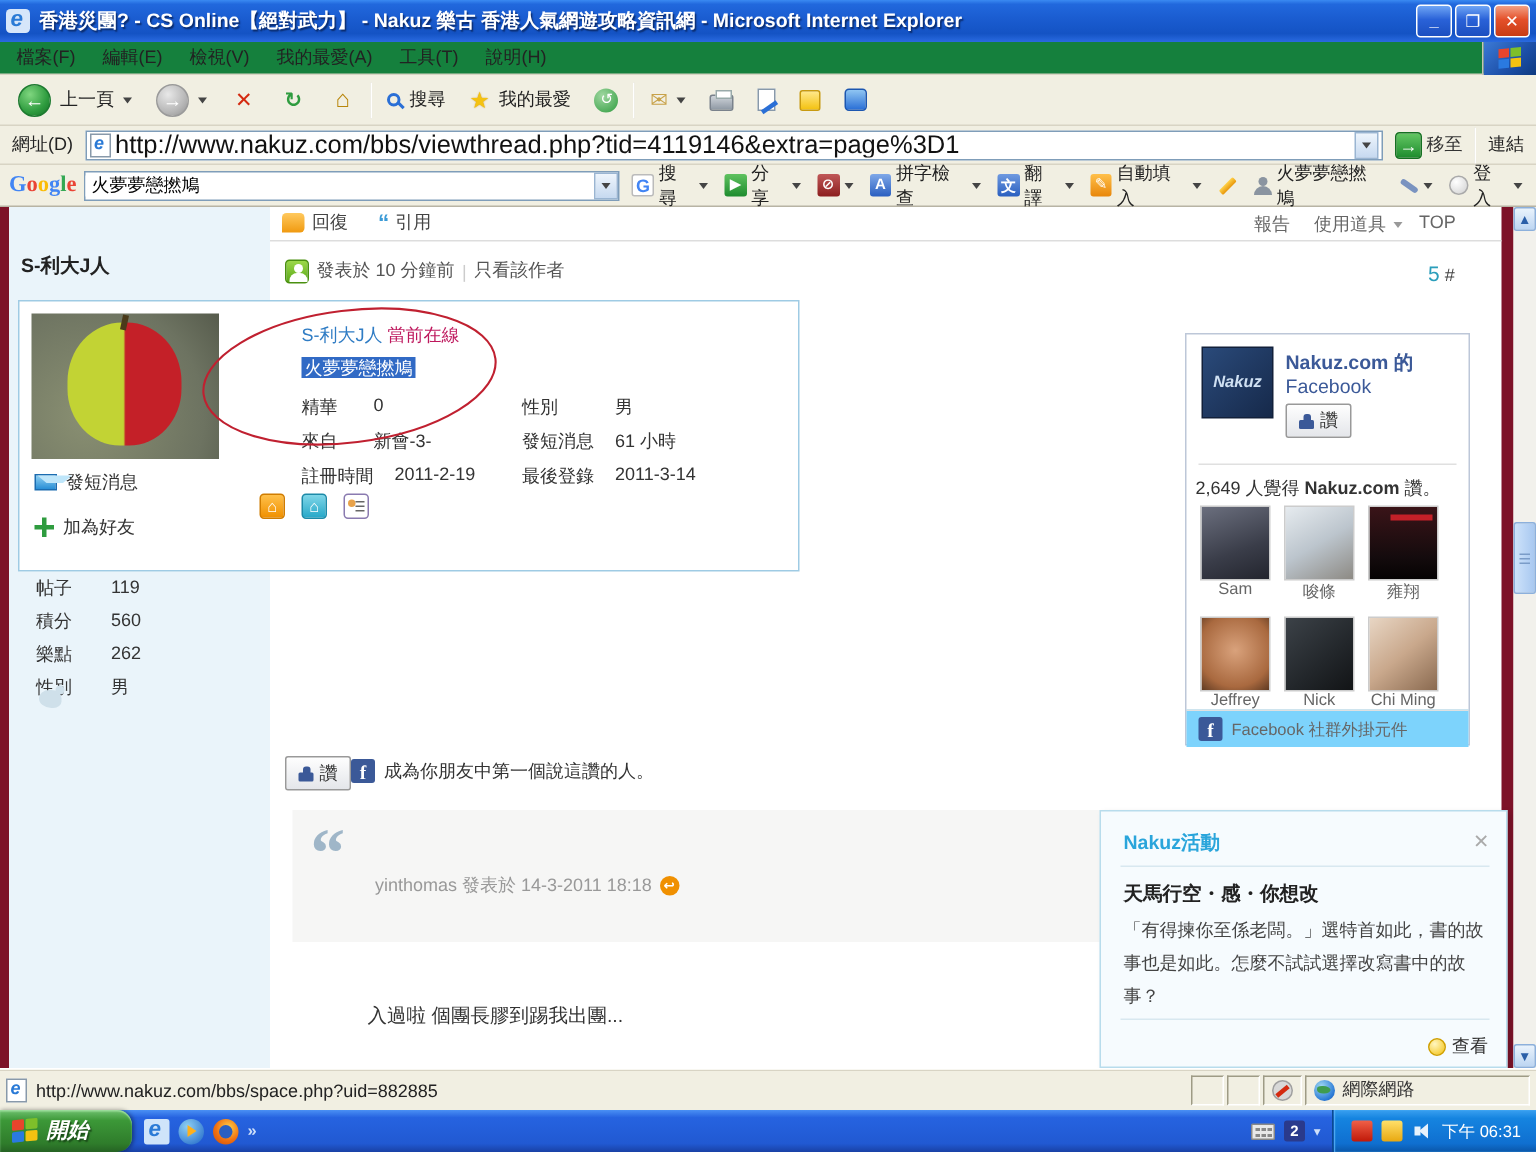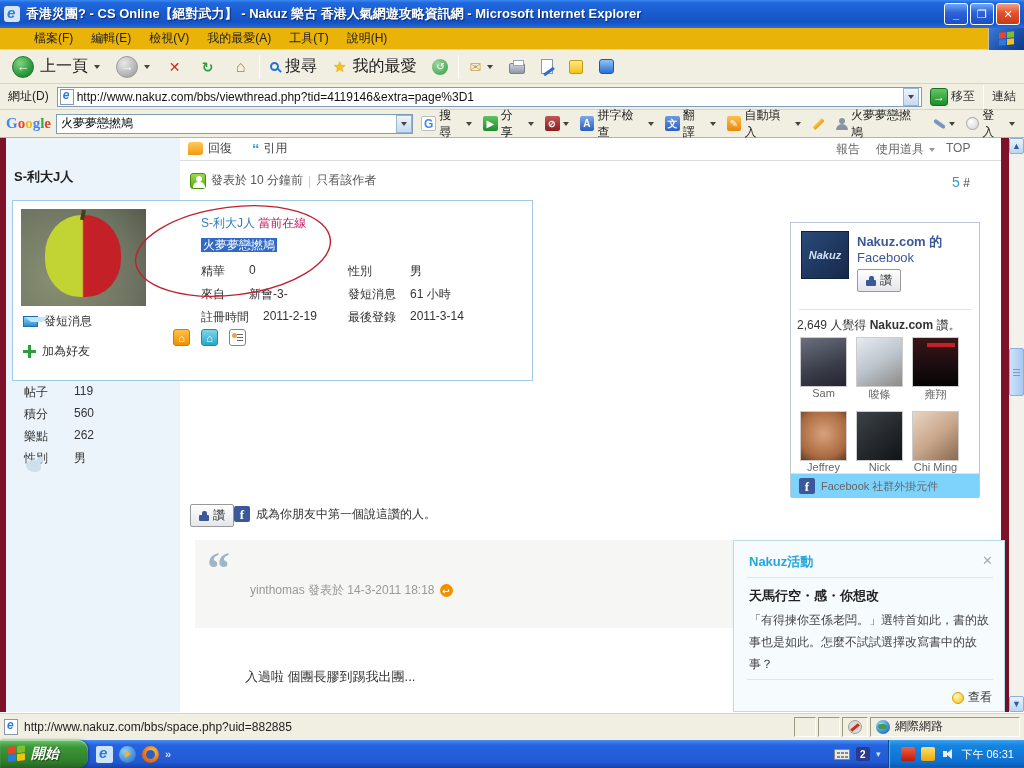--- a/index.html
+++ b/index.html
@@ -17,40 +17,40 @@
   .winbtn { width:24px; height:22px; border-radius:3px; margin-left:2px;
     border:1px solid #fff; display:flex; align-items:center; justify-content:center;
     color:#fff; font-weight:bold; font-size:11px;
     background:linear-gradient(180deg,#6ea5f5,#2a62d8 45%,#1b4fc0); }
   .winbtn.close { background:linear-gradient(180deg,#f2a083,#e4502a 45%,#c83c14); }
   .ie-ico { width:16px; height:16px; border-radius:3px; background:#d6e6fa; position:relative; }
   .ie-ico::before { content:"e"; position:absolute; left:3px; top:-2px; color:#2a7ad6;
     font-weight:bold; font-style:italic; font-size:15px; }
 
   
-  #menubar { left:0; top:28px; width:1024px; height:22px; background:#eab308;
-    border-bottom:1px solid #d8d4c4; display:flex; align-items:center; padding-left:25px; }
+  #menubar { left:0; top:28px; width:1024px; height:22px; background:#15803d;
+    border-bottom:1px solid #d8d4c4; display:flex; align-items:center; padding-left:2px; }
   .menu-item { padding:2px 9px; color:#222; }
   #winlogo { right:0; top:28px; width:36px; height:22px;
     background:linear-gradient(135deg,#3c7ad6,#1c4fa8 60%,#0e3a80); border-left:1px solid #c8c4b4; }
   .flag { position:absolute; left:10px; top:4px; width:16px; height:14px; transform:skewY(-6deg);
     display:grid; grid-template-columns:7px 7px; grid-template-rows:6px 6px; gap:1px; }
   .flag i:nth-child(1){background:#e8452c;} .flag i:nth-child(2){background:#7ebf2a;}
   .flag i:nth-child(3){background:#2a7ae0;} .flag i:nth-child(4){background:#f4c211;}
 
   
   #toolbar { left:0; top:50px; width:1024px; height:34px; background:#f1efe2;
     border-bottom:1px solid #d8d4c4; display:flex; align-items:center; padding-left:6px; gap:4px; }
   .tb-group { display:flex; align-items:center; gap:6px; padding:0 6px; }
   .vsep { width:1px; height:24px; background:#cdc9b8; border-right:1px solid #fff; }
   .navball { width:22px; height:22px; border-radius:50%; display:flex; align-items:center;
     justify-content:center; color:#fff; font-weight:bold; font-size:13px;
     background:radial-gradient(circle at 35% 30%,#7fd67f,#2f9c3f 60%,#147026); border:1px solid #1d7a30;}
   .navball.gray { background:radial-gradient(circle at 35% 30%,#e8e8e8,#b8b8b8 60%,#909090); border-color:#9a9a9a; }
-  .tb-label { font-size:16px; color:#222;font-family:Liberation Mono, monospace; }
+  .tb-label { font-size:12px; color:#222;font-family:Liberation Mono, monospace; }
   .dd { width:0; height:0; border-left:3px solid transparent; border-right:3px solid transparent; border-top:4px solid #444; }
   .ico16 { width:17px; height:17px; display:inline-flex; align-items:center; justify-content:center; font-size:14px; }
   .stop-x { color:#d42a10; font-weight:bold; }
   .refresh { color:#2f9c3f; font-weight:bold; }
   .home-g { color:#b8860b; font-size:16px; }
   .mag { width:9px; height:9px; border:2px solid #2a6fd6; border-radius:50%; position:relative; }
   .mag::after { content:""; position:absolute; width:6px; height:2px; background:#2a6fd6;
     transform:rotate(45deg); right:-5px; bottom:-2px; }
   .star { color:#f4c211; font-size:15px; text-shadow:0 0 1px #c88a00; }
   .hist { width:16px; height:16px; border-radius:50%; background:radial-gradient(circle at 35% 30%,#9fd7a0,#2f9c3f); color:#fff; font-size:10px; display:flex;align-items:center;justify-content:center;}
@@ -61,21 +61,21 @@
   .page-edit::after { content:""; position:absolute; left:1px; top:10px; width:12px; height:3px; background:#2a6fd6; transform:rotate(-35deg); }
   .note { width:14px; height:14px; background:linear-gradient(#ffe88a,#f4c211); border:1px solid #c89a10; border-radius:2px; }
   .msgr { width:15px; height:15px; border-radius:3px; background:linear-gradient(#8fc5f2,#2a6fd6); border:1px solid #1c56b0; }
 
   
   #addressbar { left:0; top:84px; width:1024px; height:26px; background:#f1efe2;
     border-bottom:1px solid #d8d4c4; display:flex; align-items:center; padding:0 4px; gap:4px; }
   .addr-label { color:#222; padding:0 4px; }
   .addr-input-wrap { flex:1; height:20px; background:#fff; border:1px solid #7f9db9;
     display:flex; align-items:center; padding:0 2px; gap:3px; }
-  .addr-input { flex:1; border:none; outline:none; font-size:12px; font-family:inherit; color:#111; height:16px; }
+  .addr-input { flex:1; border:none; outline:none; font-size:17px; font-family:inherit; color:#111; height:16px; }
   .addr-dd { width:16px; height:18px; background:linear-gradient(#eef5fc,#c6d9f0); border:1px solid #9ab5d2;
     display:flex; align-items:center; justify-content:center; }
   .go-btn { display:flex; align-items:center; gap:3px; padding:0 4px; }
   .go-ball { width:18px; height:18px; border-radius:3px; background:linear-gradient(#63c763,#1e8c2e);
     color:#fff; font-weight:bold; display:flex; align-items:center; justify-content:center; font-size:12px; border:1px solid #157022;}
 
   
   #googlebar { left:0; top:110px; width:1024px; height:28px; background:#f1efe2;
     border-bottom:1px solid #b8b4a4; display:flex; align-items:center; padding:0 6px; gap:5px; }
   .glogo span { font-weight:bold; font-size:15px; font-family:"Liberation Serif","DejaVu Serif",serif; }

